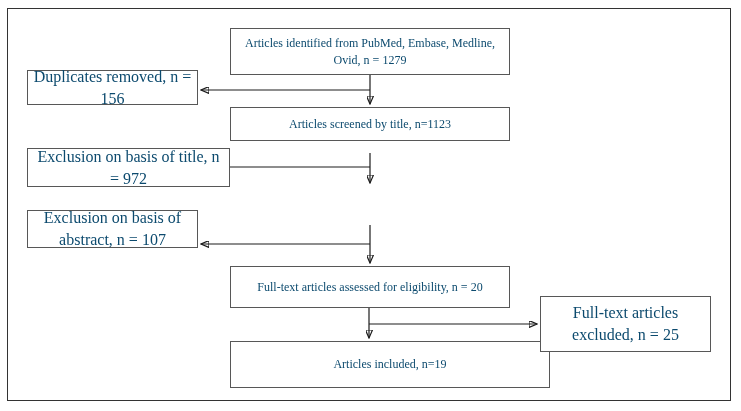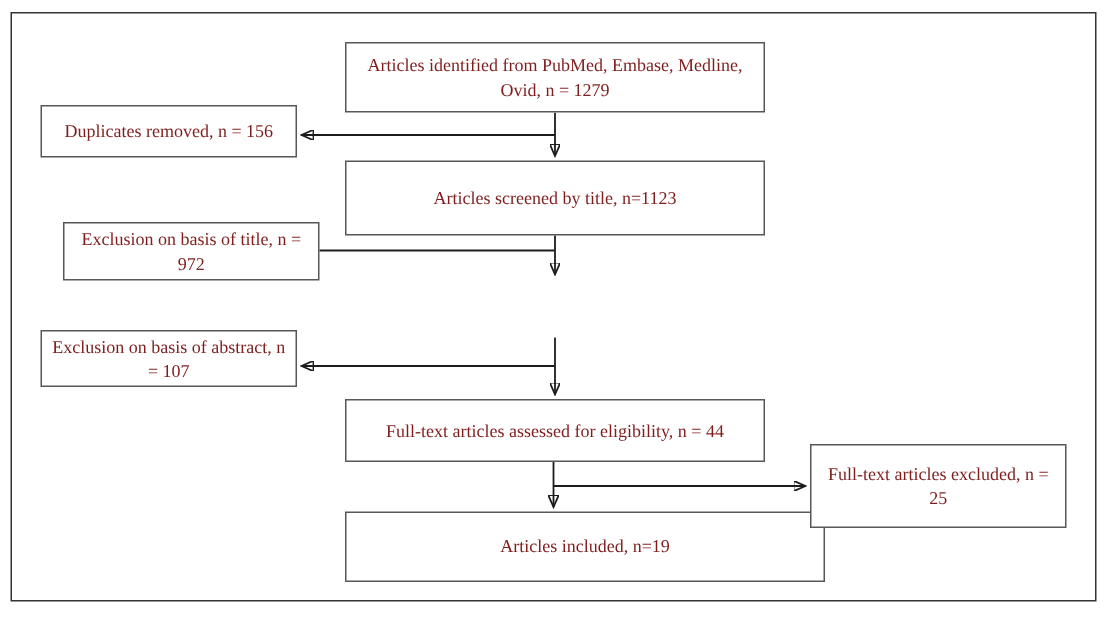--- a/index.html
+++ b/index.html
@@ -6,21 +6,21 @@
     margin: 0;
     padding: 0;
     background: #ffffff;
   }
   #canvas {
     position: relative;
     width: 741px;
     height: 411px;
     background: #ffffff;
     font-family: "Liberation Serif", "DejaVu Serif", serif;
-    color: #7f1d1d;
+    color: #0c4a6e;
     overflow: hidden;
   }
   .outer-frame {
     position: absolute;
     left: 7px;
     top: 8px;
     width: 724px;
     height: 393px;
     border: 1.5px solid #333333;
     background: #ffffff;
@@ -31,33 +31,33 @@
     box-sizing: border-box;
     border: 1.5px solid #575757;
     background: #ffffff;
     display: flex;
     align-items: center;
     justify-content: center;
     text-align: center;
     line-height: 1.35;
   }
   .box.center { font-size: 12px; padding: 2px 3px; }
-  .box.side   { font-size: 12px; padding: 2px 4px; }
+  .box.side   { font-size: 16px; padding: 2px 4px; }
 
   
   #box-identified        { left: 230px; top:  28px; width: 280px; height: 47px; }
-  #box-screened-title    { left: 230px; top: 107px; width: 280px; height: 50px; }
+  #box-screened-title    { left: 230px; top: 107px; width: 280px; height: 34px; }
   #box-screened-abstract { left: 230px; top: 186px; width: 280px; height: 39px; }
   #box-fulltext-assessed { left: 230px; top: 266px; width: 280px; height: 42px; }
   #box-included          { left: 230px; top: 341px; width: 320px; height: 47px; }
 
   
   #box-duplicates         { left: 27px; top:  70px; width: 171px; height: 35px; }
-  #box-exclusion-title    { left: 42px; top: 148px; width: 171px; height: 39px; align-items: center; }
-  #box-exclusion-abstract { left: 27px; top: 220px; width: 171px; height: 38px; }
+  #box-exclusion-title    { left: 27px; top: 148px; width: 203px; height: 39px; align-items: center; }
+  #box-exclusion-abstract { left: 27px; top: 210px; width: 171px; height: 38px; }
 
   
   #box-fulltext-excluded  { left: 540px; top: 296px; width: 171px; height: 56px; justify-content: flex-end; }
 
   #connectors {
     position: absolute;
     left: 0;
     top: 0;
     pointer-events: none;
   }
@@ -101,21 +101,21 @@
   <div class="box center" id="box-identified">
     <span>Articles identified from PubMed, Embase, Medline, Ovid, n = 1279</span>
   </div>
 
   <div class="box center" id="box-screened-title">
     <span>Articles screened by title, n=1123</span>
   </div>
 
 
   <div class="box center" id="box-fulltext-assessed">
-    <span>Full-text articles assessed for eligibility, n = 44</span>
+    <span>Full-text articles assessed for eligibility, n = 20</span>
   </div>
 
   <div class="box center" id="box-included">
     <span>Articles included, n=19</span>
   </div>
 
   <div class="box side" id="box-duplicates">
     <span>Duplicates removed, n = 156</span>
   </div>
 

